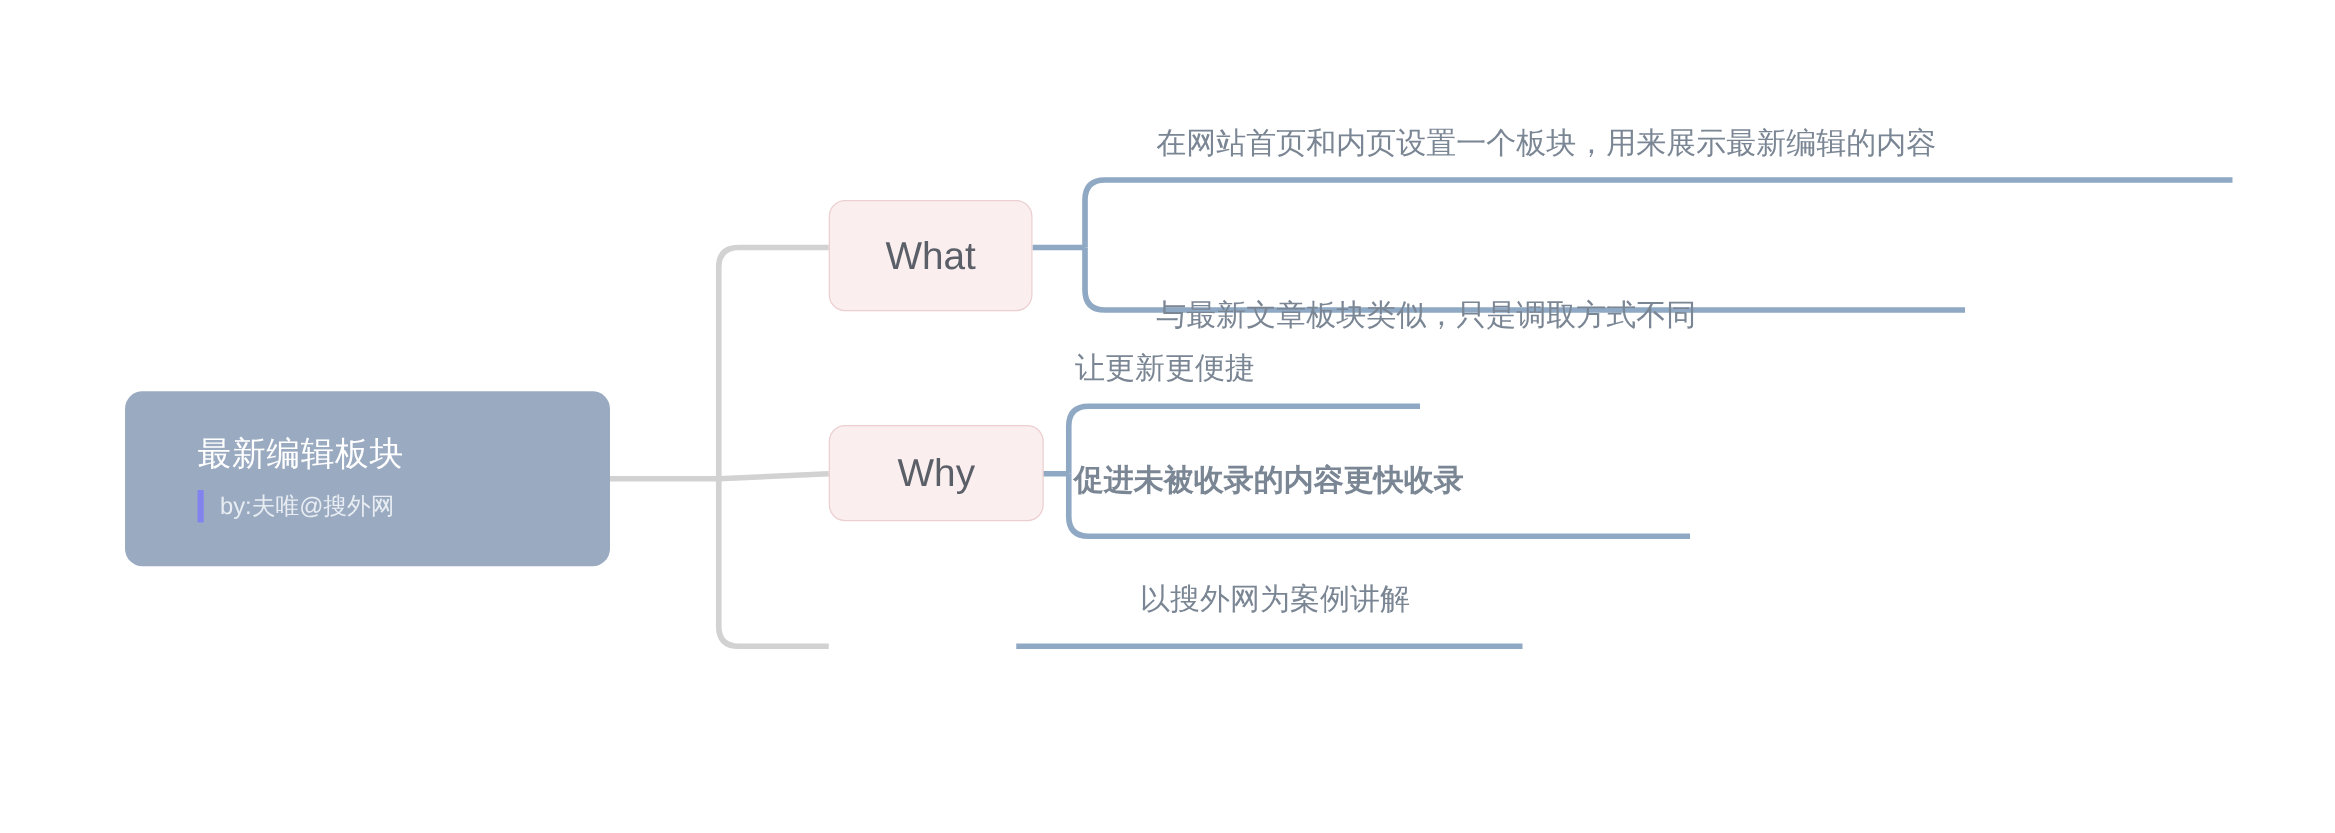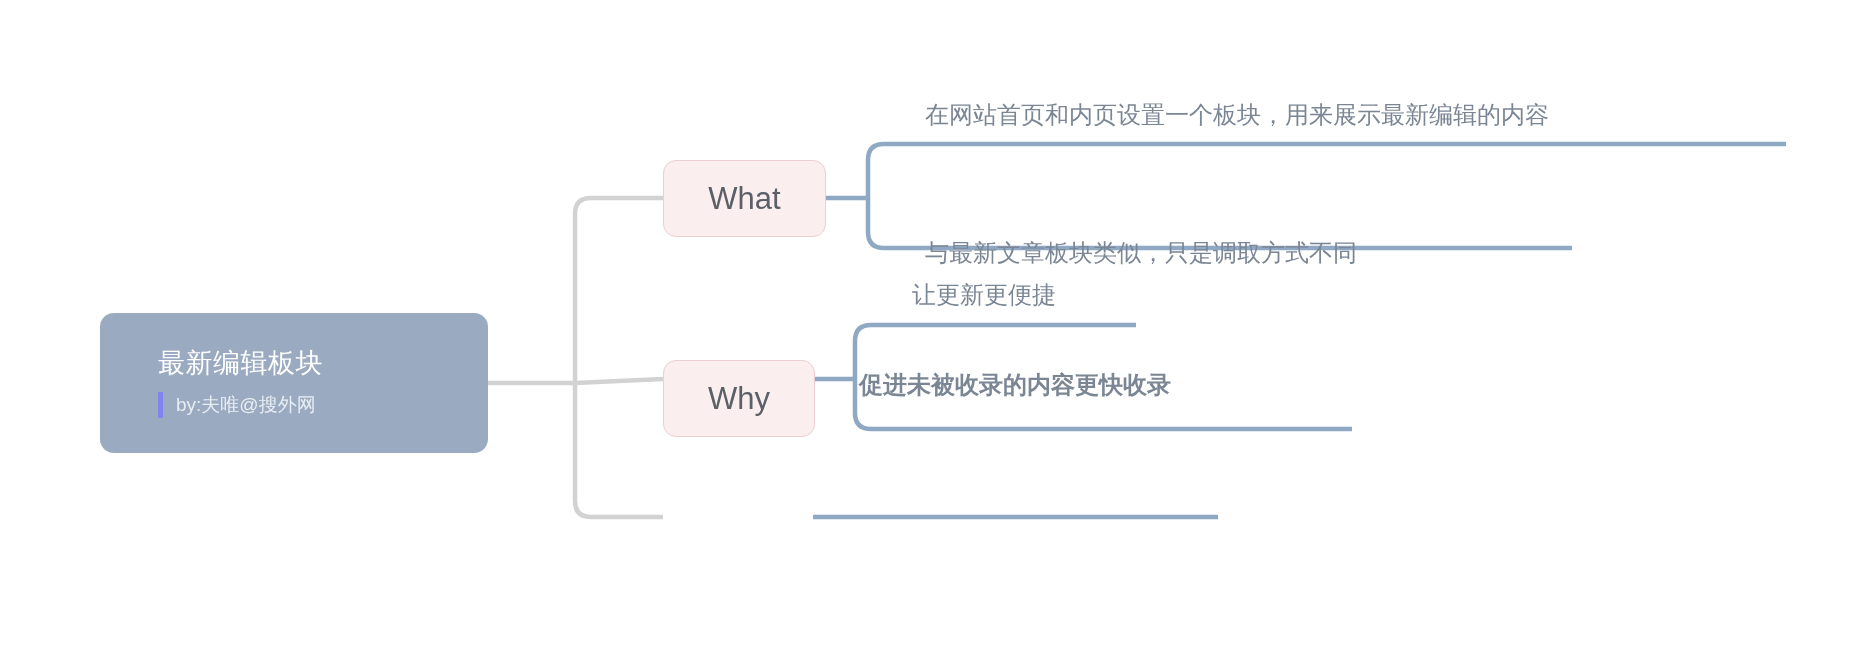--- a/index.html
+++ b/index.html
@@ -77,36 +77,36 @@
     border-radius: 13px;
     box-sizing: border-box;
     display: flex;
     align-items: center;
     justify-content: center;
     color: #5b5f68;
     font-size: 31px;
     font-weight: 400;
     white-space: nowrap;
   }
-  .branch-what { left: 663px; top: 160px; width: 163px; height: 77px; }
-  .branch-why  { left: 663px; top: 340px; width: 152px; height: 77px; margin-top: 20px; }
+  .branch-what { left: 663px; top: 160px; width: 163px; height: 89px; }
+  .branch-why  { left: 663px; top: 340px; width: 172px; height: 77px; }
   .branch-how  { left: 663px; top: 478px; width: 150px; height: 77px; }
 
   
   .leaf-text {
     position: absolute;
     color: #7b8694;
     font-size: 24px;
     font-weight: 400;
     white-space: nowrap;
     line-height: 1;
   }
   .leaf-w1 { left: 925px; top: 103px; }
   .leaf-w2 { left: 925px; top: 193px; margin-top: 48px; }
-  .leaf-y1 { left: 912px; top: 283px; }
+  .leaf-y1 { left: 860px; top: 283px; }
   .leaf-y2 { left: 859px; top: 373px; font-weight: bold; }
   .leaf-h1 { left: 912px; top: 468px; }
 </style>
 </head>
 <body>
 
 <div id="mindmap">
 
   <svg id="connector-layer" viewBox="0 0 1868 666" width="1868" height="666" xmlns="http://www.w3.org/2000/svg">
 
@@ -151,14 +151,15 @@
 
 
   <div class="leaf-text leaf-w1">在网站首页和内页设置一个板块，用来展示最新编辑的内容</div>
 
   <div class="leaf-text leaf-w2">与最新文章板块类似，只是调取方式不同</div>
 
   <div class="leaf-text leaf-y1">让更新更便捷</div>
 
   <div class="leaf-text leaf-y2">促进未被收录的内容更快收录</div>
 
+  <div class="leaf-text leaf-h1">以搜外网为案例讲解</div>
 
 </div>
 
 </body></html>

